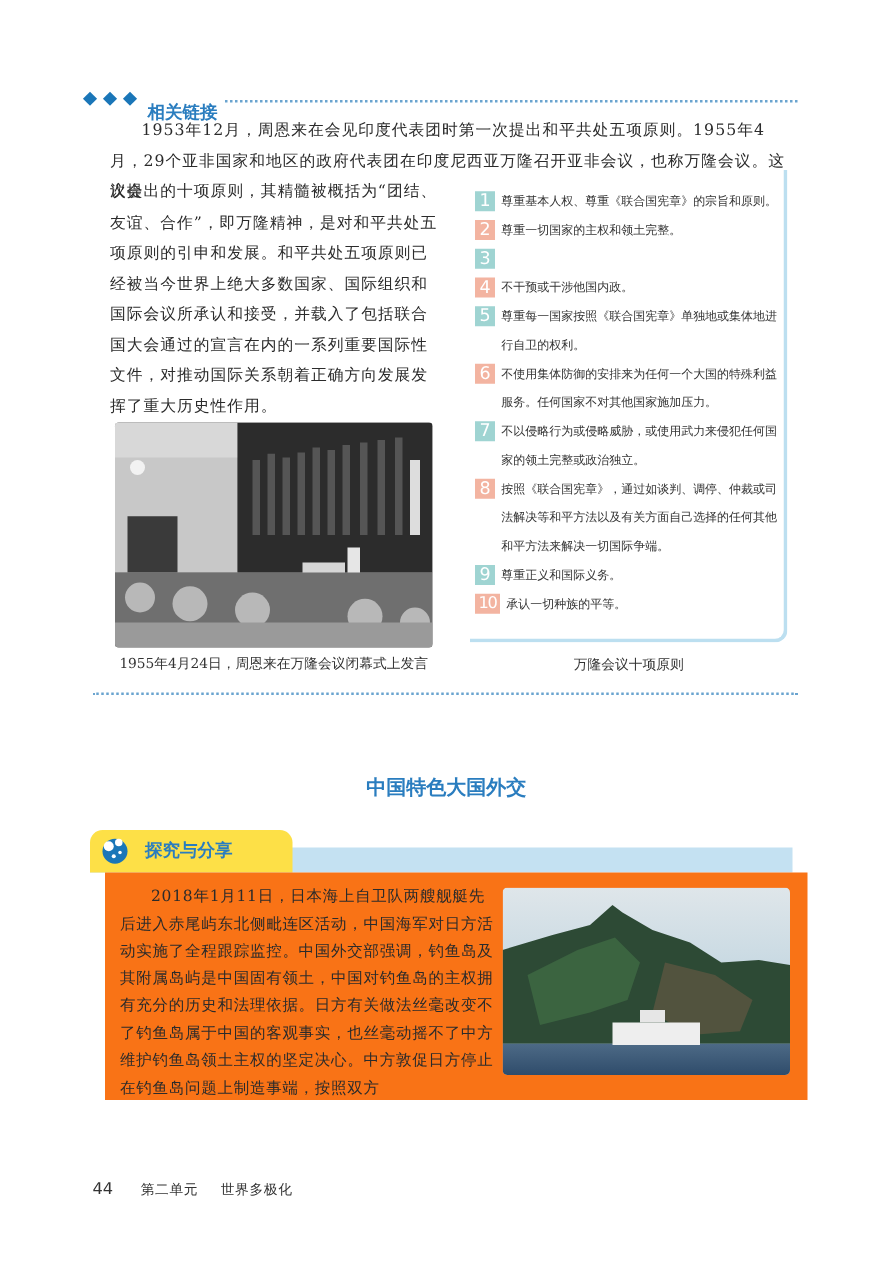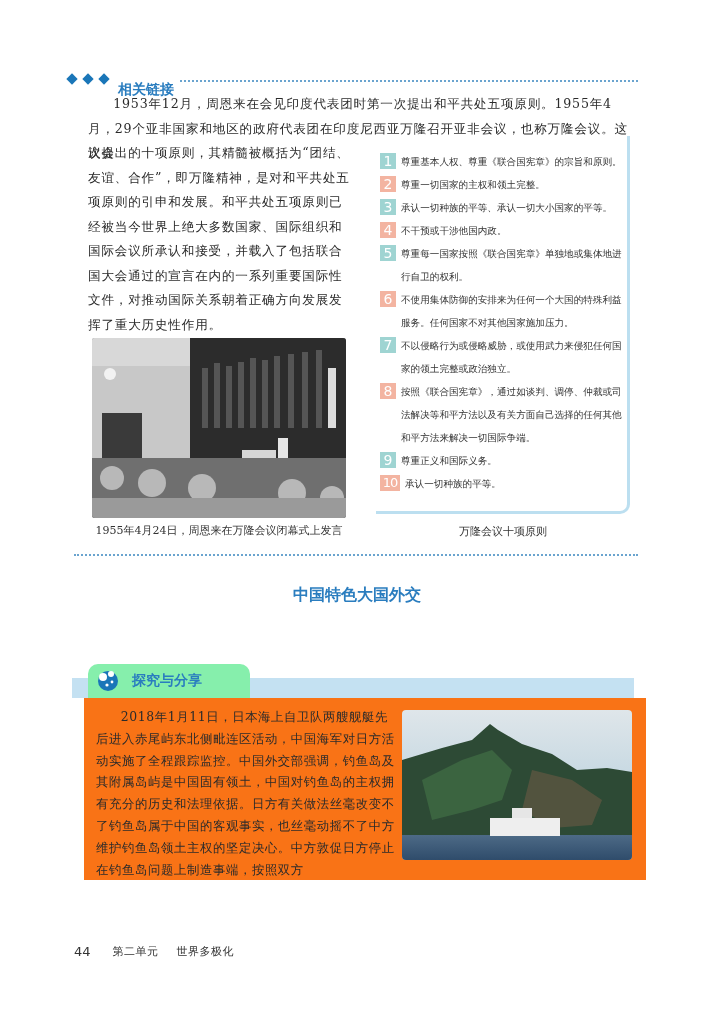--- a/index.html
+++ b/index.html
@@ -26,25 +26,25 @@
   .principles { position: absolute; left: 376px; top: 136px; width: 254px; height: 378px; border-right: 3px solid #bcdff0; border-bottom: 3px solid #bcdff0; border-radius: 0 0 10px 0; }
   .p-item { position: absolute; left: 4px; width: 246px; font-family: "DejaVu Sans", "Liberation Sans", sans-serif; font-size: 9.6px; line-height: 23px; color: #333; display: flex; }
   .badge { flex: 0 0 auto; width: 16px; height: 16px; margin-top: 3px; margin-right: 5px; color: #fff; font-size: 14px; line-height: 16px; text-align: center; font-family: "DejaVu Sans", "Liberation Sans", sans-serif; }
   .badge.teal { background: #9fd4d2; }
   .badge.salmon { background: #f3b4a1; }
   .badge.wide { width: 20px; font-size: 13px; letter-spacing: -1px; }
   .caption2 { position: absolute; left: 376px; top: 524px; width: 254px; text-align: center; font-size: 11px; color: #333; }
 
   .sep { position: absolute; left: 74px; top: 554px; width: 564px; border-bottom: 2px dotted #6aa4cf; }
 
-  .section-title { position: absolute; left: 0; top: 585px; width: 714px; text-align: center; font-family: "DejaVu Serif", "Liberation Serif", serif; font-size: 16px; color: #2a7dbf; font-weight: bold; }
+  .section-title { position: absolute; left: 0; top: 620px; width: 714px; text-align: center; font-family: "DejaVu Serif", "Liberation Serif", serif; font-size: 16px; color: #2a7dbf; font-weight: bold; }
 
   
   .explore { position: absolute; left: 72px; top: 664px; width: 562px; height: 248px; }
-  .explore-tab { position: absolute; left: 16px; top: 0; width: 162px; height: 34px; background: #86efac; border-radius: 10px 10px 0 0; }
+  .explore-tab { position: absolute; left: 0; top: 0; width: 162px; height: 34px; background: #fde047; border-radius: 10px 10px 0 0; }
   .explore-band { position: absolute; left: 0; top: 14px; width: 562px; height: 20px; background: #c4e1f2; }
   .explore-icon { position: absolute; left: 8px; top: 4px; width: 24px; height: 24px; }
   .explore-title { position: absolute; left: 44px; top: 8px; font-family: "DejaVu Sans", "Liberation Sans", sans-serif; font-size: 14px; font-weight: bold; color: #2a7dbf; }
   .explore-body { position: absolute; left: 12px; top: 34px; width: 562px; height: 182px; background: #f97316; }
   .explore-text { position: absolute; left: 12px; top: 8px; width: 300px; text-indent: 2em; font-size: 12.4px; line-height: 21.8px; letter-spacing: 0.6px; }
   .photo2 { position: absolute; left: 318px; top: 12px; width: 230px; height: 150px; border-radius: 4px; overflow: hidden; }
   .photo2 svg { width: 100%; height: 100%; display: block; }
   .caption3 { position: absolute; left: 318px; top: 170px; width: 230px; text-align: center; font-size: 11px; color: #333; }
 
   .footer { position: absolute; left: 74px; top: 944px; display: flex; align-items: center; }
@@ -108,21 +108,20 @@
   <div class="p-item" style="top:14px">
     <span class="badge teal">1</span>
     <span>尊重基本人权、尊重《联合国宪章》的宗旨和原则。</span>
   </div>
   <div class="p-item" style="top:37px">
     <span class="badge salmon">2</span>
     <span>尊重一切国家的主权和领土完整。</span>
   </div>
   <div class="p-item" style="top:60px">
     <span class="badge teal">3</span>
-    <span>承认一切种族的平等、承认一切大小国家的平等。</span>
   </div>
   <div class="p-item" style="top:83px">
     <span class="badge salmon">4</span>
     <span>不干预或干涉他国内政。</span>
   </div>
   <div class="p-item" style="top:106px">
     <span class="badge teal">5</span>
     <span>尊重每一国家按照《联合国宪章》单独地或集体地进行自卫的权利。</span>
   </div>
   <div class="p-item" style="top:152px">

